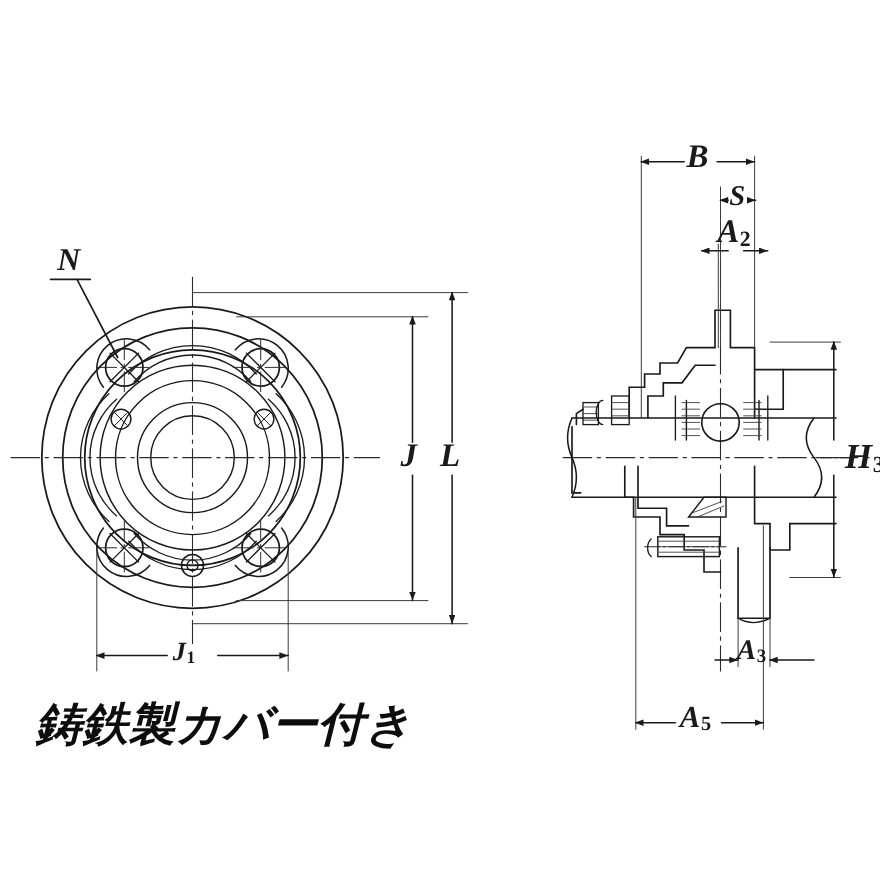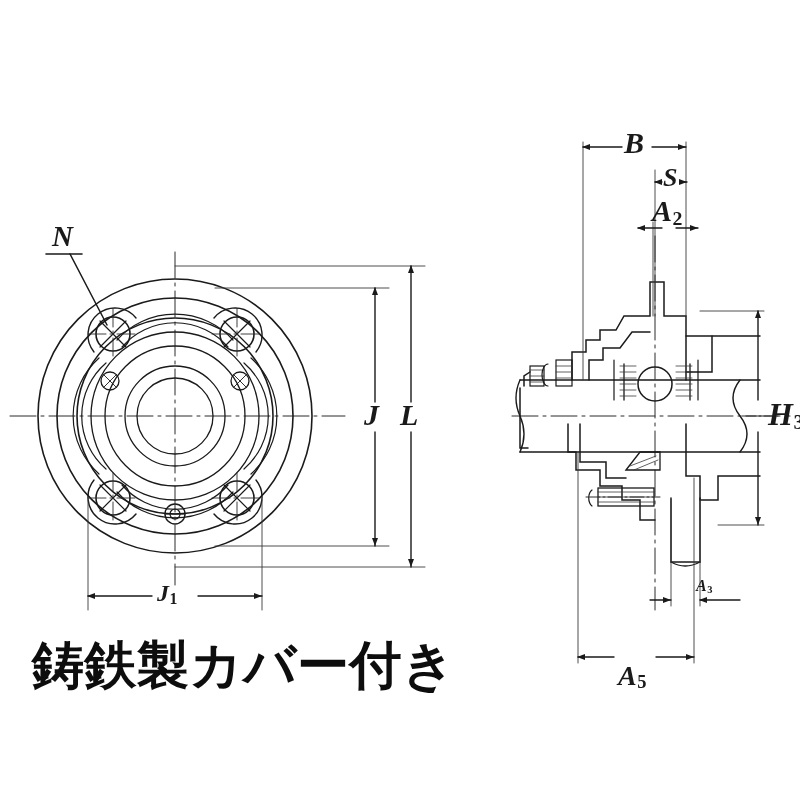--- a/index.html
+++ b/index.html
@@ -260,23 +260,23 @@
 <div class="cap" style="left:663px;top:165px;font-size:26px;">S</div>
 
 <div class="cap" style="left:652px;top:196px;font-size:30px;">
   <span>A</span><span class="sub">2</span>
 </div>
 
 <div class="cap" style="left:768px;top:398px;font-size:32px;">
   <span>H</span><span class="sub">3</span>
 </div>
 
-<div class="cap" style="left:696px;top:578px;font-size:16px;">
+<div class="cap" style="left:670px;top:578px;font-size:26px;">
   <span>A</span><span class="sub">3</span>
 </div>
 
-<div class="cap" style="left:618px;top:662px;font-size:28px;">
+<div class="cap" style="left:618px;top:639px;font-size:28px;">
   <span>A</span><span class="sub">5</span>
 </div>
 
-<div class="jp" style="left:32px;top:631px;font-size:52px;">鋳鉄製カバー付き</div>
+<div class="jp" style="left:32px;top:631px;font-size:42px;font-style:italic;">鋳鉄製カバー付き</div>
 
 </div>
 
 </body></html>

